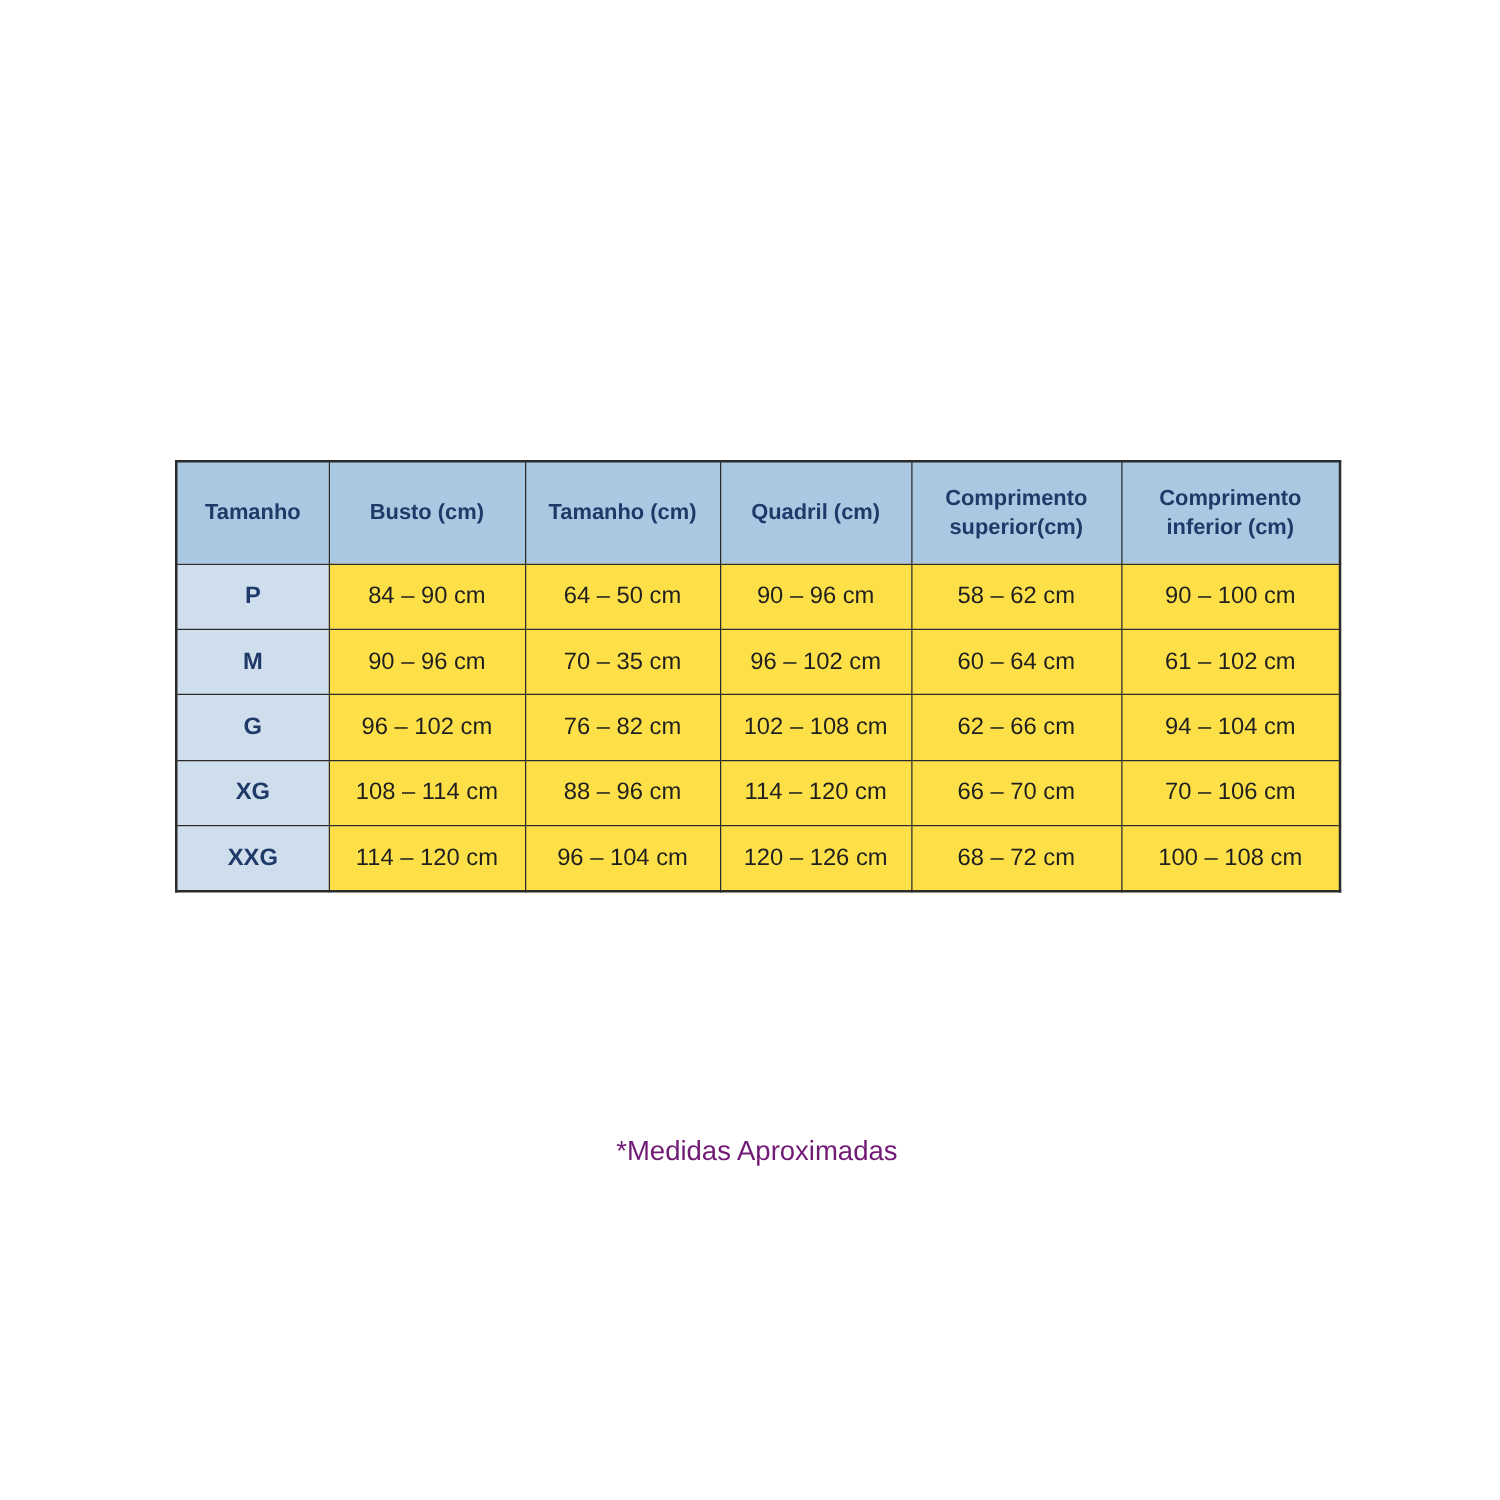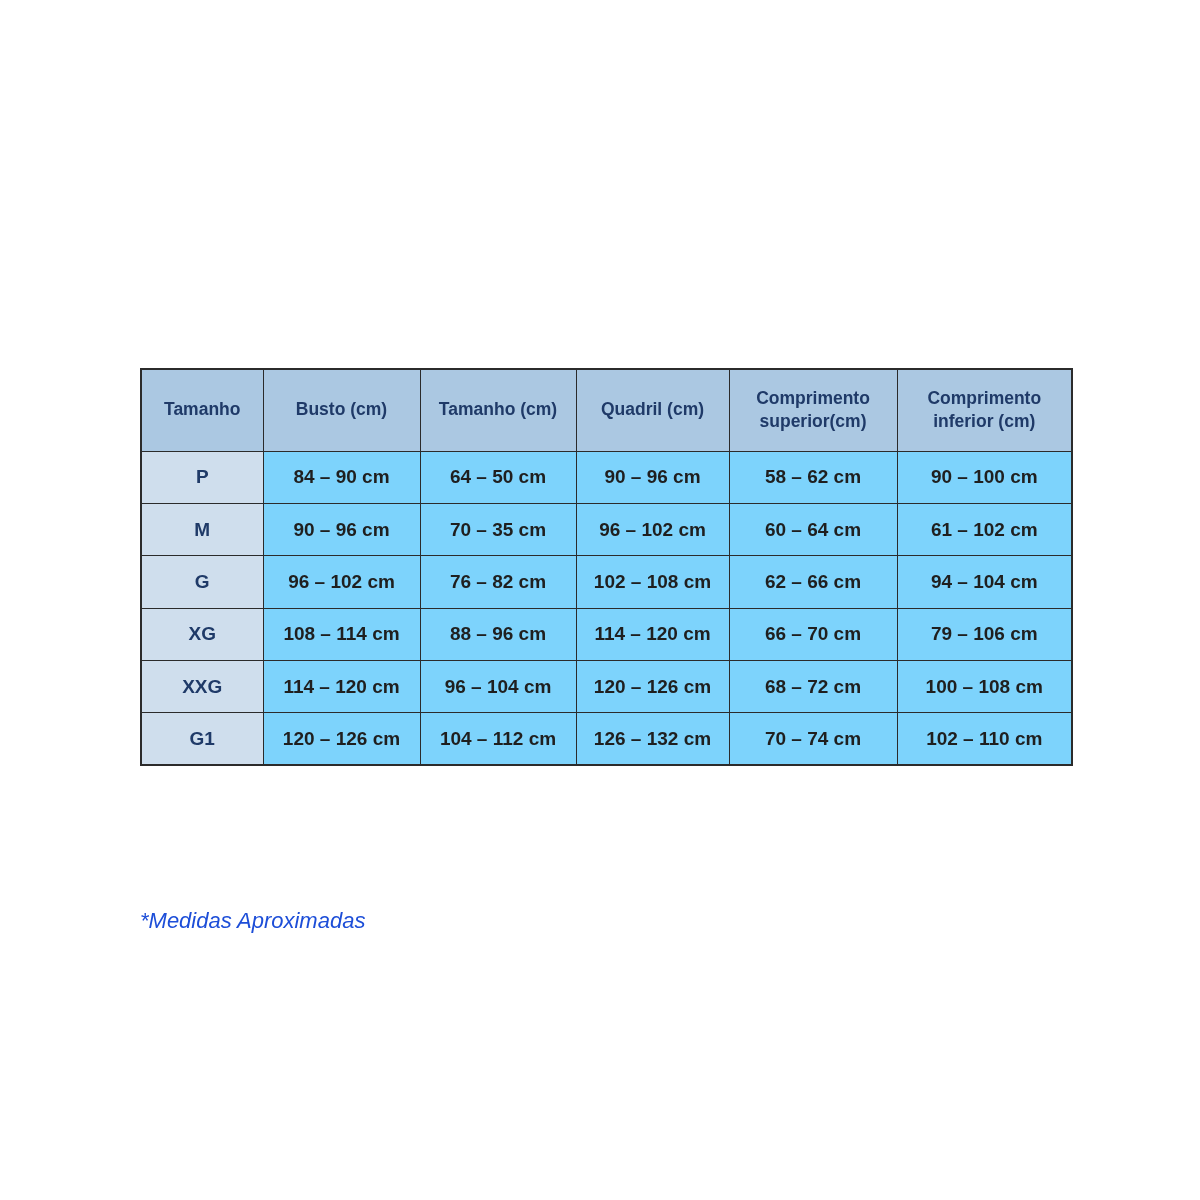--- a/index.html
+++ b/index.html
@@ -41,33 +41,33 @@
     line-height: 1.35;
   }
   tbody tr { height: 52.4px; }
   tbody th.size-label {
     background: #cfdeed;
     color: #1f3a68;
     font-weight: bold;
     font-size: 19px;
   }
   tbody td {
-    background: #7dd3fc;
+    background: #fde047;
     color: #1f1f1f;
-    font-weight: bold;
+    font-weight: normal;
     font-size: 19px;
   }
   .footnote {
     position: absolute;
     left: 140px;
     top: 908px;
     width: 931px;
-    font-style: italic;
+    text-align: center;
     font-size: 22px;
-    color: #1d4ed8;
+    color: #701a75;
   }
 </style>
 </head>
 <body>
 
 <div class="canvas">
 
   <table class="size-chart">
     <colgroup>
       <col style="width:122px">
@@ -111,36 +111,28 @@
         <td>102 – 108 cm</td>
         <td>62 – 66 cm</td>
         <td>94 – 104 cm</td>
       </tr>
       <tr>
         <th class="size-label">XG</th>
         <td>108 – 114 cm</td>
         <td>88 – 96 cm</td>
         <td>114 – 120 cm</td>
         <td>66 – 70 cm</td>
-        <td>79 – 106 cm</td>
+        <td>70 – 106 cm</td>
       </tr>
       <tr>
         <th class="size-label">XXG</th>
         <td>114 – 120 cm</td>
         <td>96 – 104 cm</td>
         <td>120 – 126 cm</td>
         <td>68 – 72 cm</td>
         <td>100 – 108 cm</td>
       </tr>
-      <tr>
-        <th class="size-label">G1</th>
-        <td>120 – 126 cm</td>
-        <td>104 – 112 cm</td>
-        <td>126 – 132 cm</td>
-        <td>70 – 74 cm</td>
-        <td>102 – 110 cm</td>
-      </tr>
     </tbody>
   </table>
 
   <div class="footnote">*Medidas Aproximadas</div>
 
 </div>
 
 </body></html>

